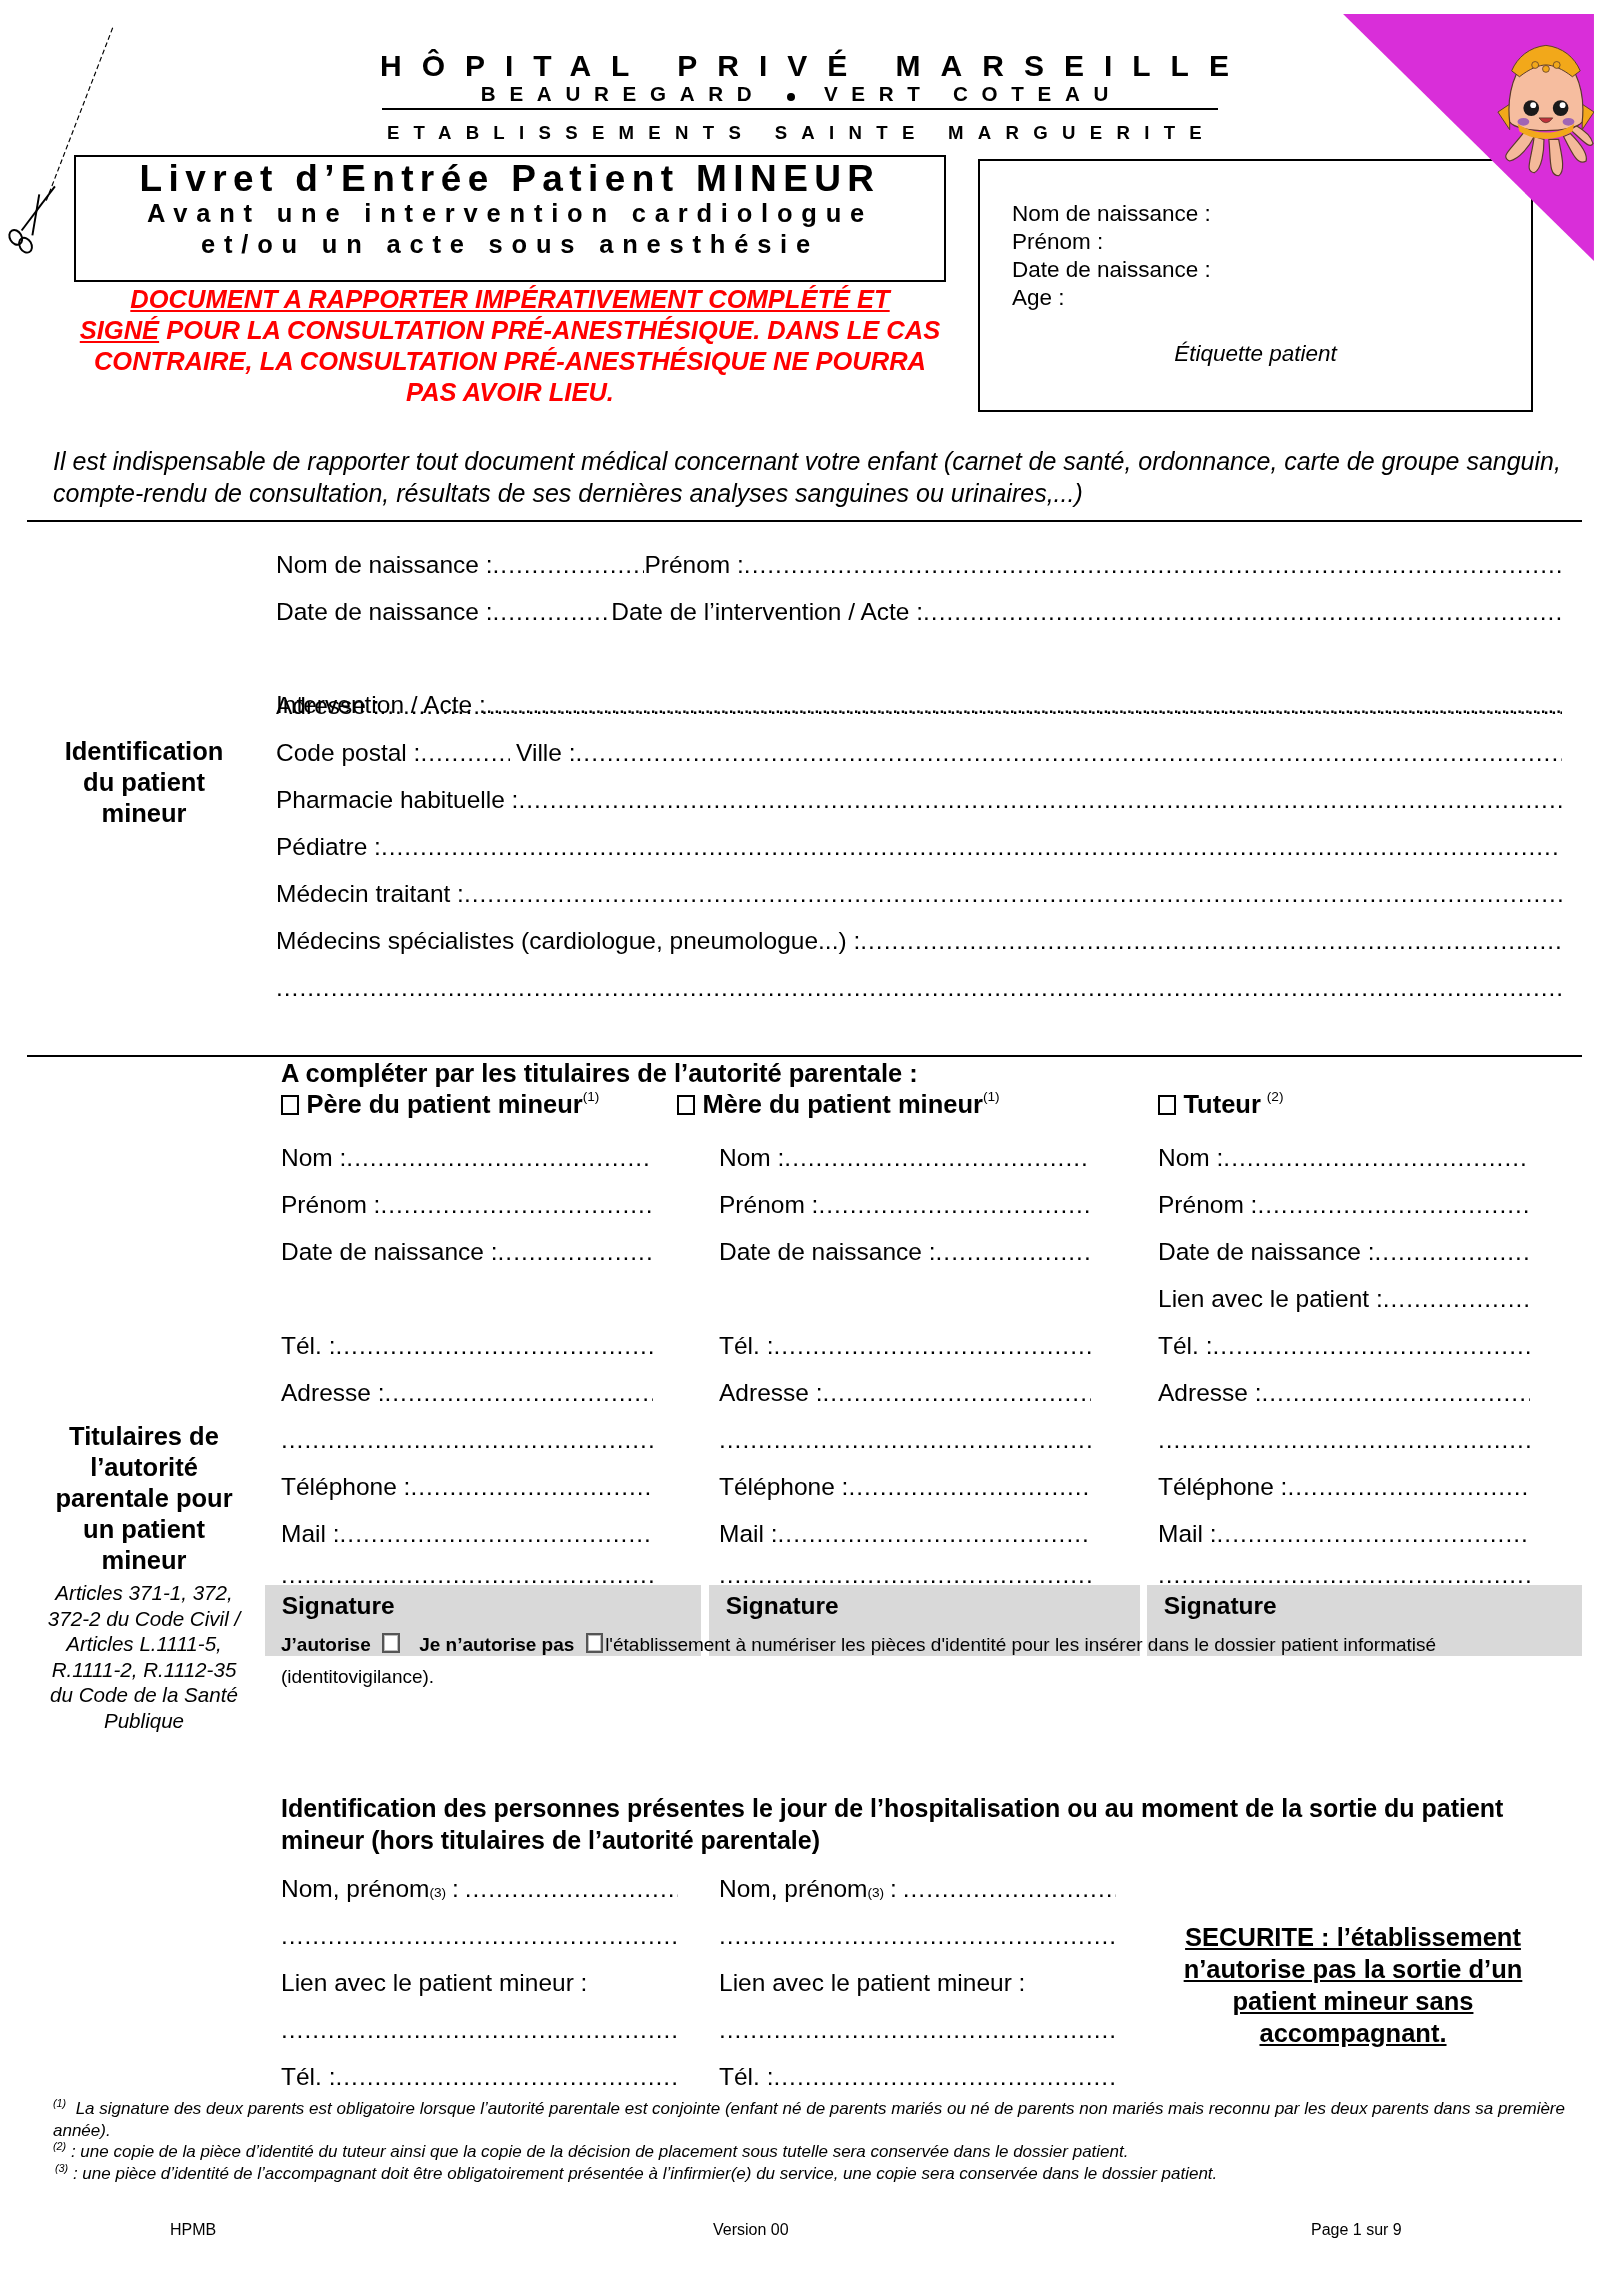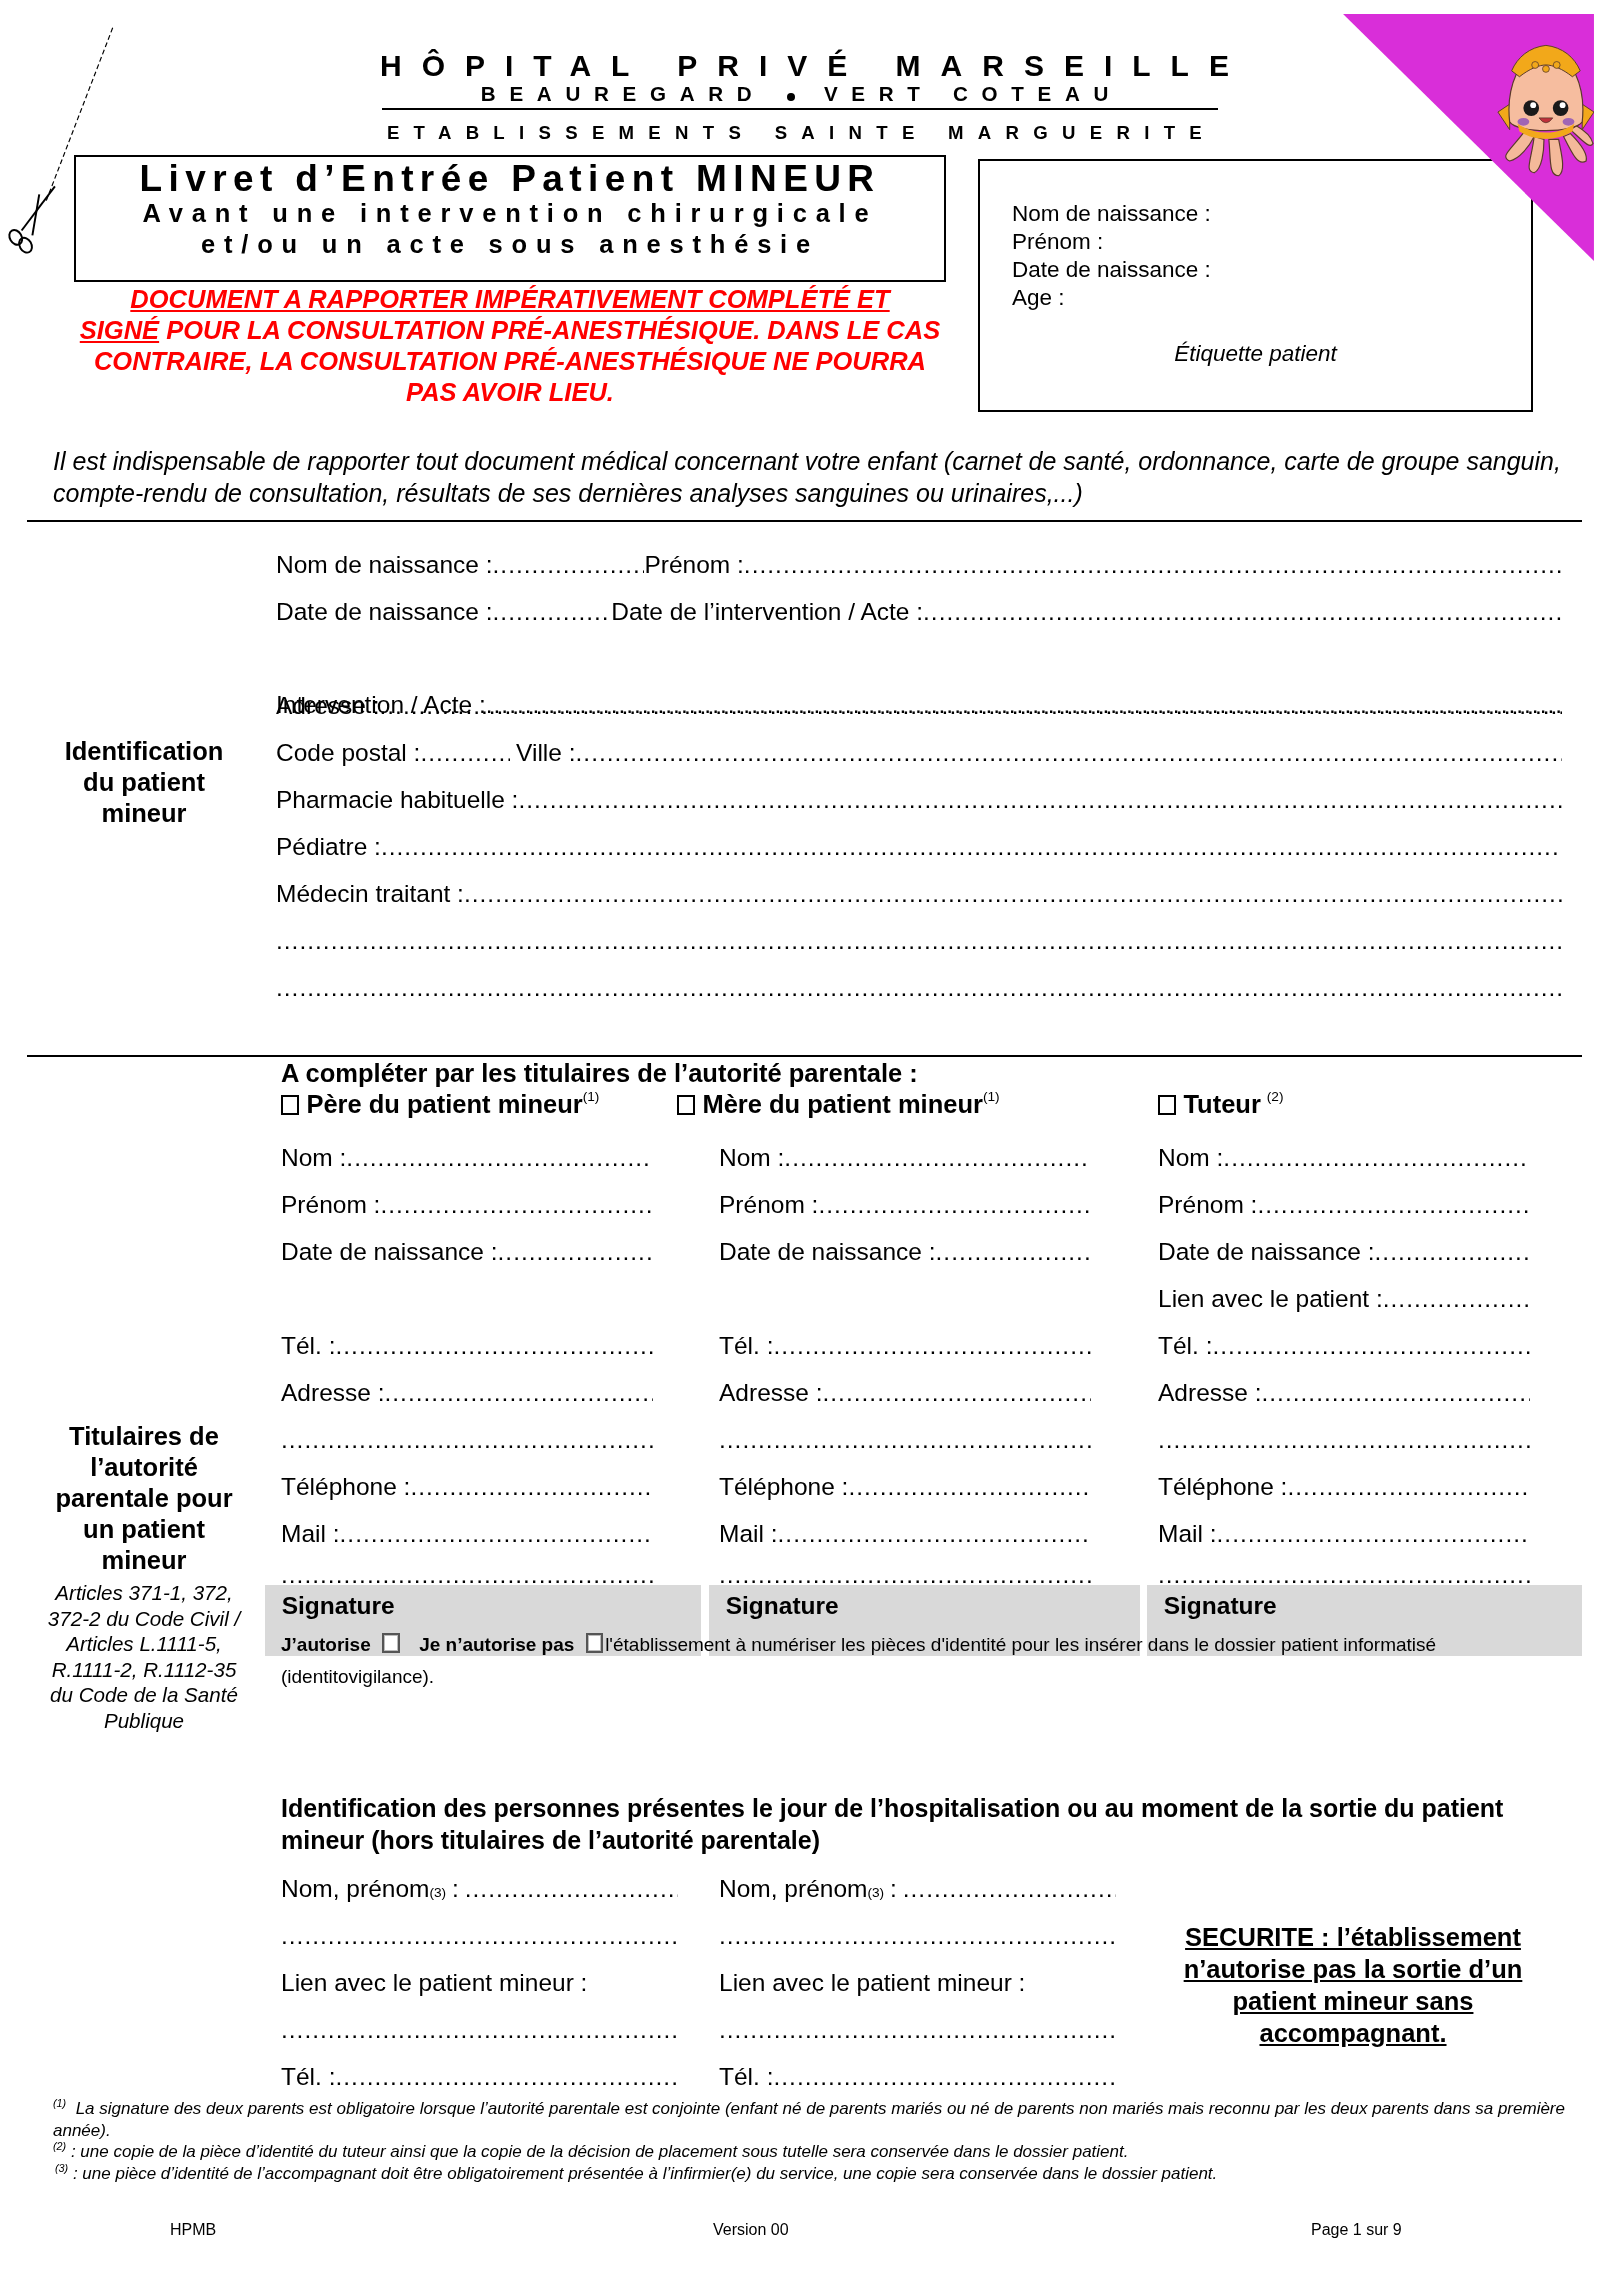--- a/index.html
+++ b/index.html
@@ -86,21 +86,21 @@
   <g stroke="#000" stroke-width="2" fill="none">
     <line x1="56" y1="170" x2="22" y2="215"></line>
     <line x1="40" y1="178" x2="33" y2="220"></line>
     <ellipse cx="16" cy="222" rx="6" ry="8" transform="rotate(-30 16 222)"></ellipse>
     <ellipse cx="26" cy="230" rx="6" ry="8" transform="rotate(-30 26 230)"></ellipse>
   </g>
 </svg>
 
 <div class="abs title-box">
   <div class="title-main">Livret d’Entrée Patient MINEUR</div>
-  <div class="title-sub">Avant une intervention chirurgicale</div>
+  <div class="title-sub">Avant une intervention cardiologue</div>
   <div class="title-sub">et/ou un acte sous anesthésie</div>
 </div>
 
 <div class="abs warning">
   <u>DOCUMENT A RAPPORTER IMPÉRATIVEMENT COMPLÉTÉ ET</u><br>
   <u>SIGNÉ</u><span> POUR LA CONSULTATION PRÉ-ANESTHÉSIQUE. DANS LE CAS CONTRAIRE, LA CONSULTATION PRÉ-ANESTHÉSIQUE NE POURRA PAS AVOIR LIEU.</span>
 </div>
 
 <div class="abs label-box">
   <div class="label-fields">
@@ -185,20 +185,21 @@
 </div>
 <div class="field-row" style="top:832px;">
   <span class="field-label">Pédiatre :</span>
   <span class="dots"></span>
 </div>
 <div class="field-row" style="top:879px;">
   <span class="field-label">Médecin traitant :</span>
   <span class="dots"></span>
 </div>
 <div class="field-row" style="top:926px;">
+  <span class="field-label">Médecins spécialistes (cardiologue, pneumologue...) :</span>
   <span class="dots"></span>
 </div>
 <div class="field-row" style="top:973px;">
   <span class="dots"></span>
 </div>
 
 <div class="abs rule" style="left:26.5px; top:1055px; width:1555px;"></div>
 
 <div class="abs section-label" style="left:46px; top:1421px; width:196px;">Titulaires de l’autorité parentale pour un patient mineur</div>
 <div class="abs" style="left:41px; top:1580px; width:206px; text-align:center; font-style:italic; font-size:20.6px; line-height:25.5px;">Articles 371-1, 372, 372-2 du Code Civil / Articles L.1111-5, R.1111-2, R.1112-35 du Code de la Santé Publique</div>

